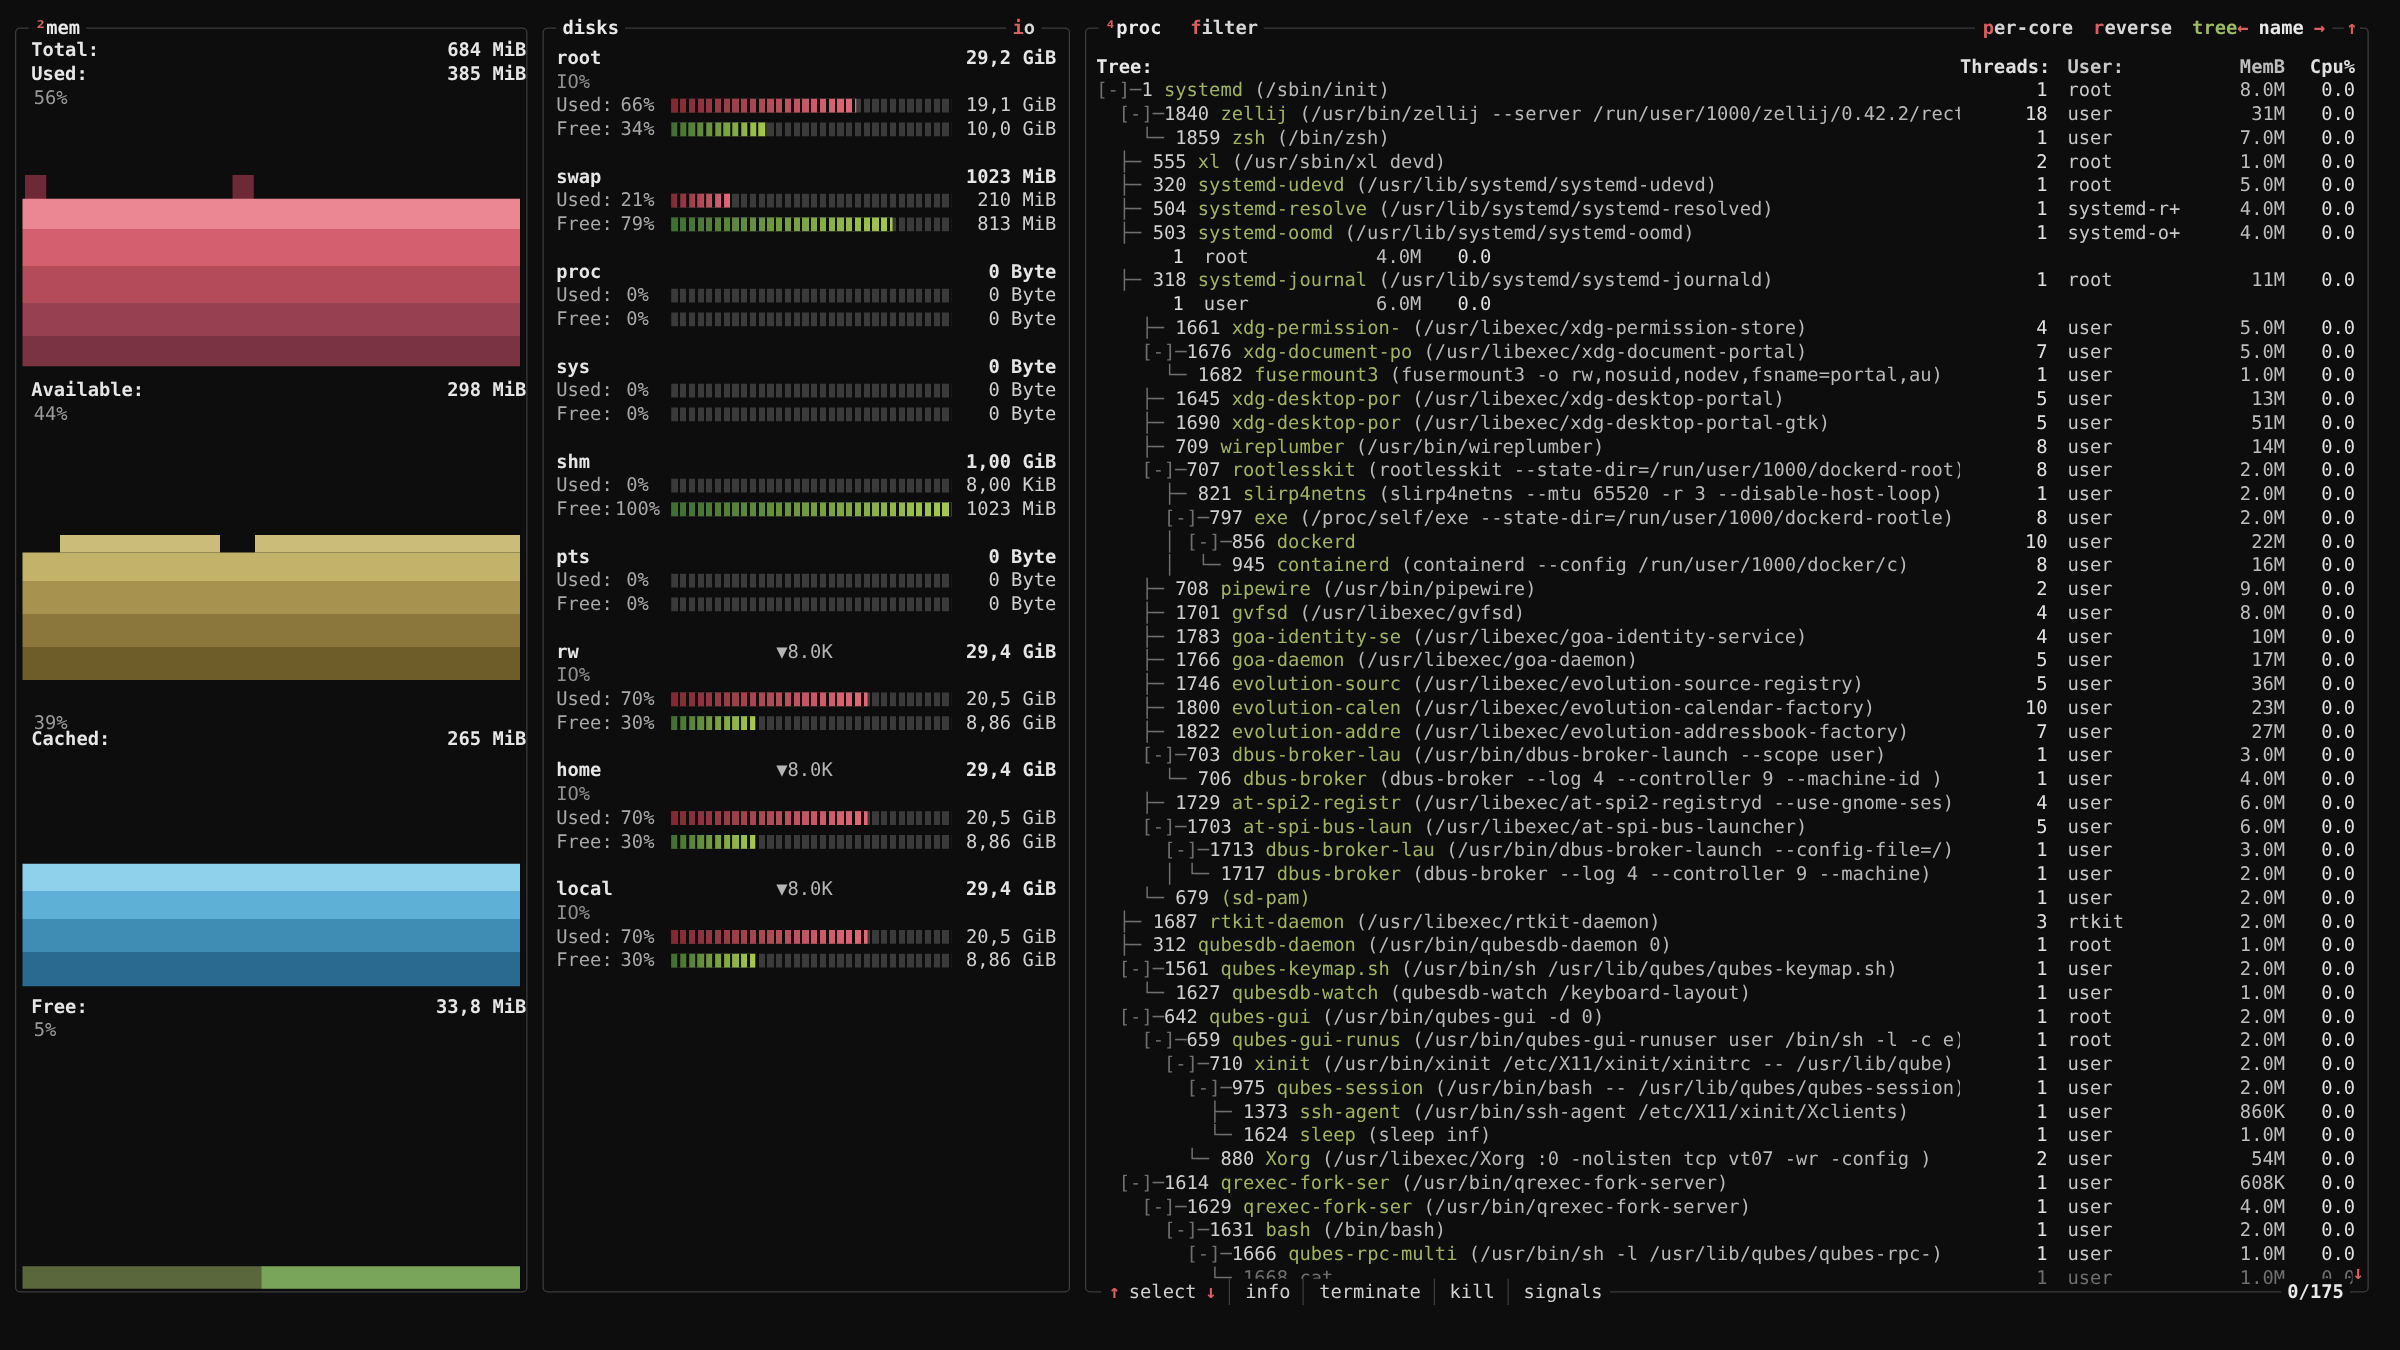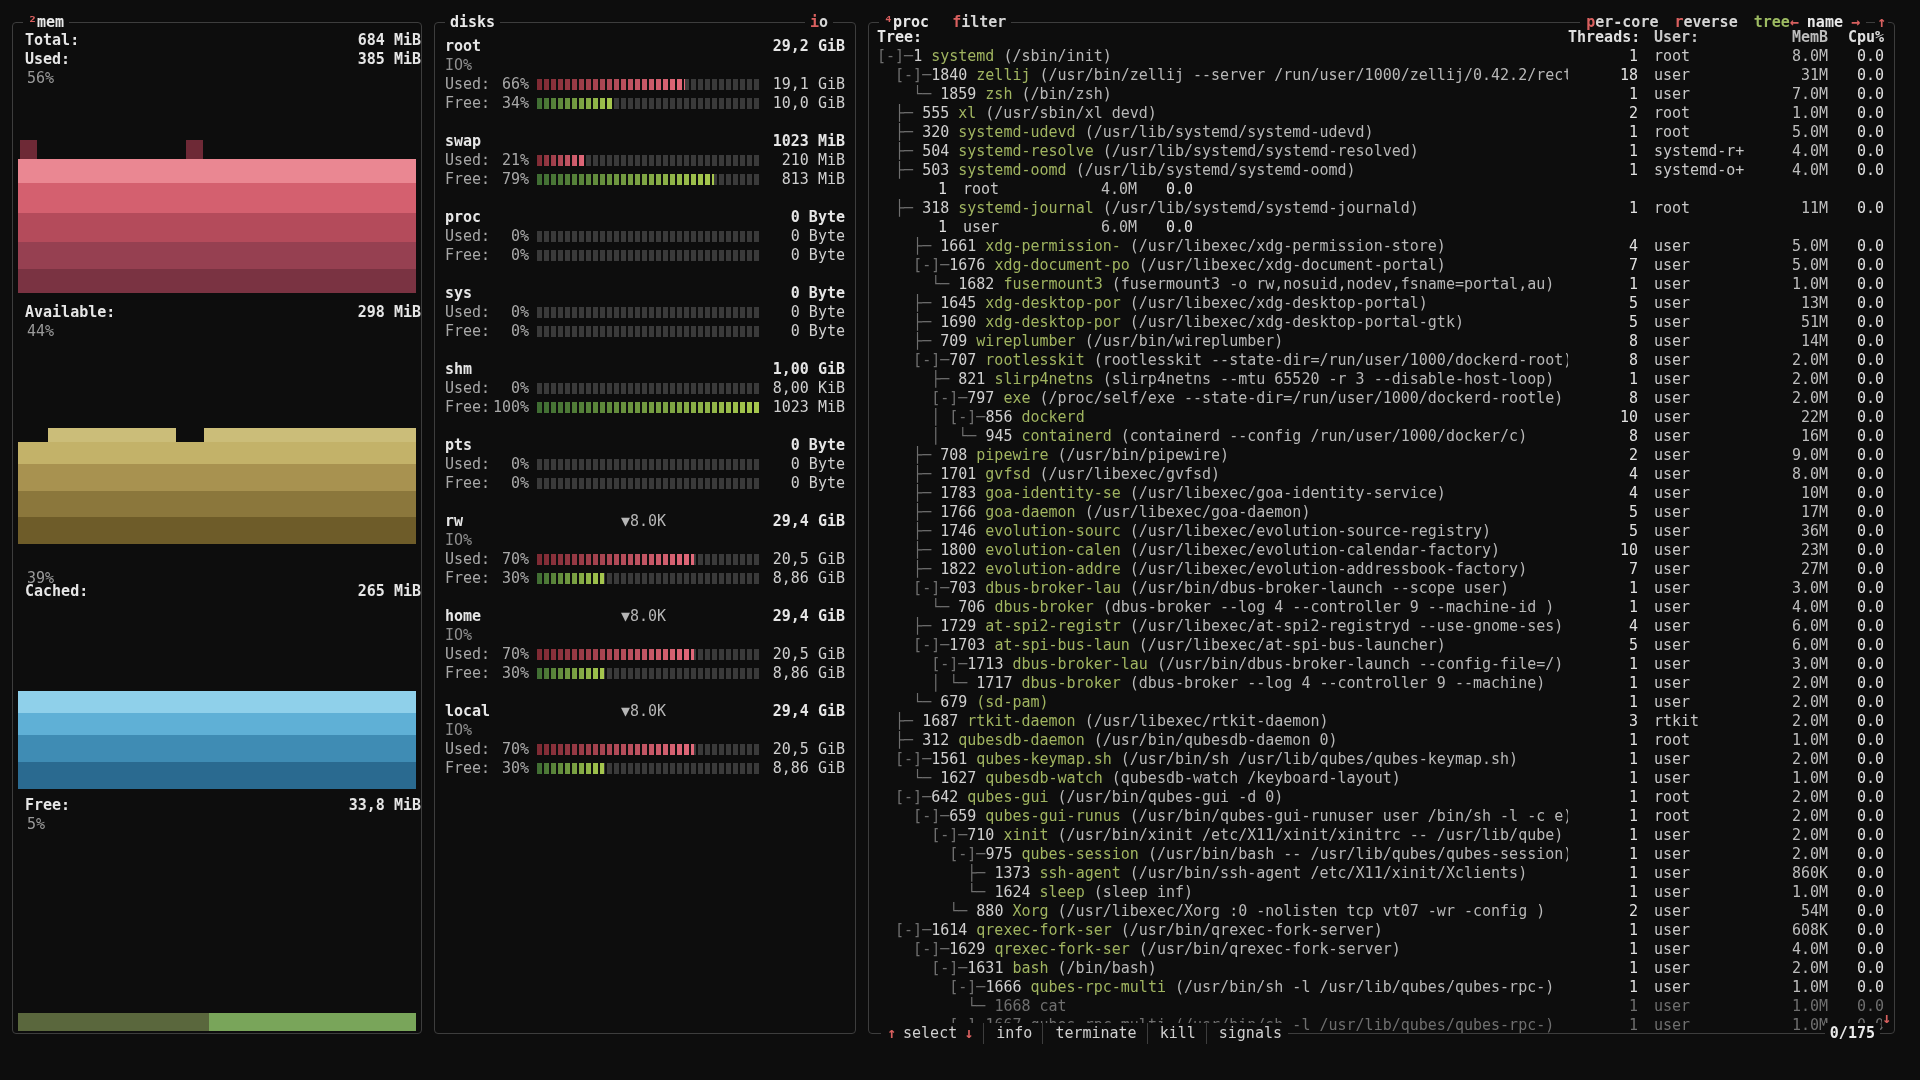--- a/index.html
+++ b/index.html
@@ -51,34 +51,34 @@
 
   
   .disks-content{position:absolute;inset:0;padding:14px 10px 0 10px;overflow:hidden;}
   .disk-entry{margin-bottom:19px;position:relative;}
   .disk-name-row{display:flex;height:19px;line-height:19px;font-weight:bold;color:#e6e6e6;position:relative;}
   .disk-io{position:absolute;left:176px;color:#b5b5b5;font-weight:normal;}
   .disk-size{margin-left:auto;}
   .disk-io-label{height:19px;line-height:19px;color:#8f8f8f;}
   .disk-meter-row{display:flex;align-items:center;height:19px;line-height:19px;}
   .m-label{width:46px;color:#a8a8a8;flex-shrink:0;}
-  .m-pct{width:38px;text-align:right;color:#a8a8a8;margin-right:8px;flex-shrink:0;}
+  .m-pct{width:38px;text-align:center;color:#a8a8a8;margin-right:8px;flex-shrink:0;}
   .meter{flex:1;height:11px;position:relative;margin-right:8px;
          background:repeating-linear-gradient(90deg,#3a3a3a 0 5px,var(--background) 5px 7px);}
   .fill{position:absolute;left:0;top:0;bottom:0;}
   .fill-used{background:repeating-linear-gradient(90deg,transparent 0 5px,var(--background) 5px 7px),
              linear-gradient(90deg,var(--meter-used-start),var(--meter-used-end));}
   .fill-free{background:repeating-linear-gradient(90deg,transparent 0 5px,var(--background) 5px 7px),
              linear-gradient(90deg,var(--meter-free-start),var(--meter-free-end));}
   .m-value{width:76px;text-align:right;color:#cfcfcf;flex-shrink:0;}
   .disks-io-toggle{position:absolute;top:-11px;right:22px;background:var(--background);padding:0 5px;
                    font-weight:bold;color:#d6d6d6;height:20px;line-height:20px;}
 
   
-  .proc-content{position:absolute;inset:0;padding:5px 6px 0 8px;display:flex;flex-direction:column;overflow:hidden;}
+  .proc-content{position:absolute;inset:0;padding:5px 6px 0 8px;display:flex;flex-direction:column;overflow:hidden;margin-top:16px;}
   .proc-header{display:flex;height:19px;line-height:19px;font-weight:bold;color:#e9e9e9;flex-shrink:0;}
   .proc-rows{flex:1;overflow:hidden;}
   .proc-row{display:flex;height:19px;line-height:19px;}
   .cell-tree{flex:1;overflow:hidden;white-space:pre;}
   .tree-prefix{color:#6f6f6f;}
   .tree-pid{color:#cfcfcf;margin-right:9px;}
   .tree-name{color:var(--process-name-green);margin-right:9px;}
   .tree-cmd{color:#b8b8b8;}
   .cell-threads{width:70px;text-align:right;color:#e0e0e0;flex-shrink:0;}
   .cell-user{width:112px;padding-left:16px;color:#c8c8c8;flex-shrink:0;overflow:hidden;white-space:pre;}

